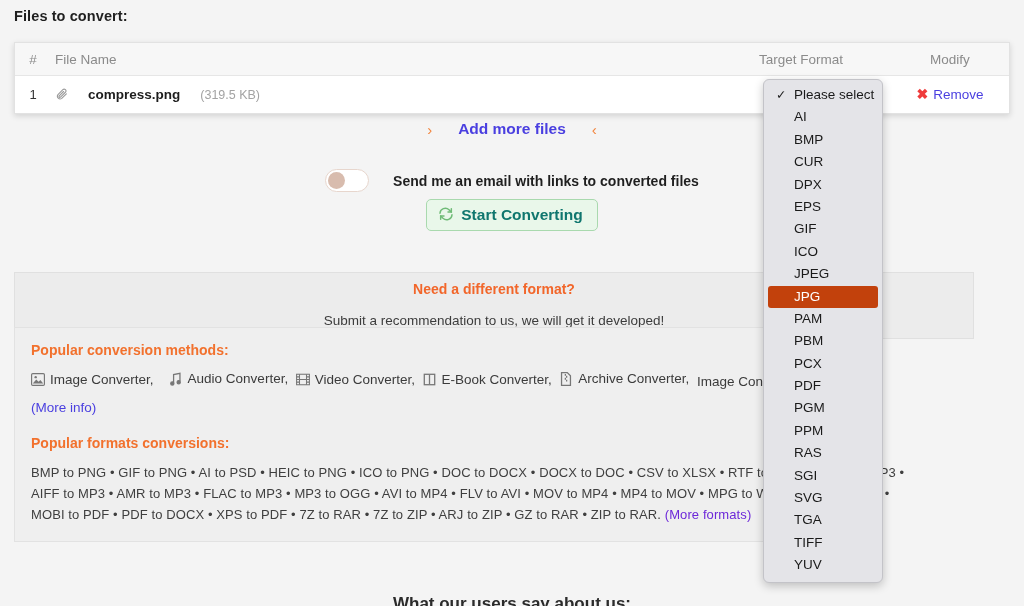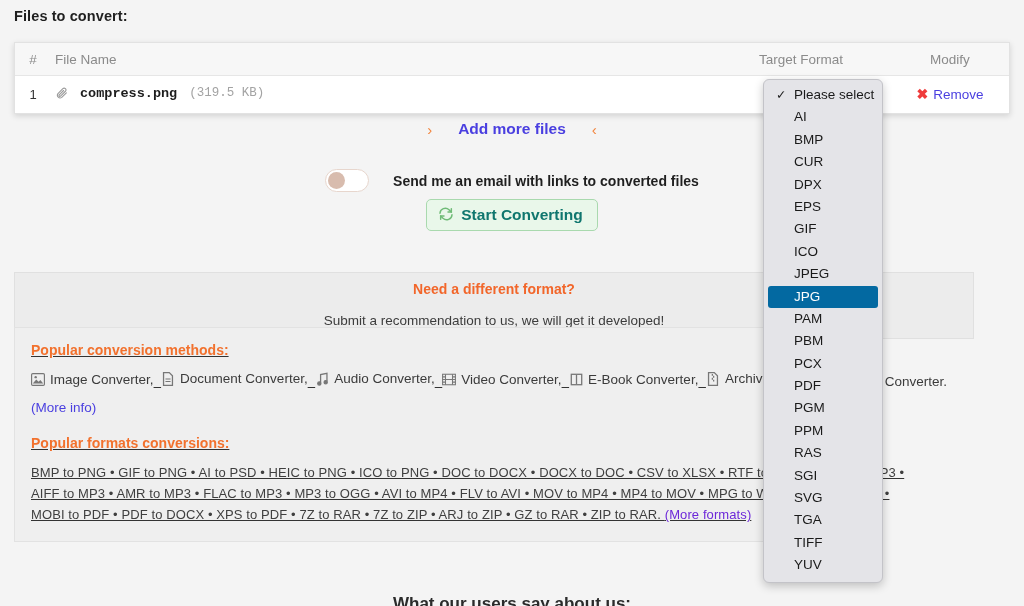--- a/index.html
+++ b/index.html
@@ -58,21 +58,21 @@
   .file-row {
     display: flex;
     align-items: center;
     height: 37px;
     background: #fff;
     font-size: 13.5px;
     color: #222;
   }
   .file-row .col-num { color: #333; font-size: 13px; }
 
-  .fname-cell { display: flex; gap: 12px; font-family: Liberation Mono, monospace; }
+  .fname-cell { display: flex; align-items: center; gap: 20px; }
   .clip-icon  { display: inline-block; color: #9a9a9a; transform: rotate(0deg); }
   .fname      { font-weight: 700; color: #1d1d1d; }
   .fsize      { color: #a3a3a3; font-weight: 400; font-size: 12.5px; }
 
   .remove-link {
     display: inline-flex;
     align-items: center;
     gap: 5px;
     color: #4a3fe0;
     font-size: 13.5px;
@@ -188,21 +188,20 @@
   
   .popular-panel {
     position: absolute;
     left: 14px;
     top: 327px;
     width: 816px;
     height: 215px;
     background: #efefef;
     border: 1px solid #e2e2e2;
     padding: 14px 16px;
-    text-decoration: underline;
   }
   .sec-title {
     color: #f2712d;
     font-weight: 700;
     font-size: 14px;
     margin-bottom: 11px;
   }
   .methods-line {
     font-size: 13.5px;
     color: #3b3b3b;
@@ -287,21 +286,21 @@
     white-space: nowrap;
   }
   .dd-item.checked::before {
     content: "\2713";
     position: absolute;
     left: 12px;
     font-size: 12.5px;
     color: #1a1a1a;
   }
   .dd-item.selected {
-    background: #0369a1;
+    background: #c2410c;
     color: #ffffff;
     margin: 0 4px;
     border-radius: 3px;
     padding-left: 26px;
   }
 </style>
 </head>
 <body>
 
 <div class="page-title">Files to convert:</div>
@@ -372,27 +371,21 @@
 <div class="popular-panel">
   <div class="sec-title">Popular conversion methods:</div>
 
   <div class="methods-line"><span class="method-item">
         <span class="m-icon"><svg width="14" height="13" viewBox="0 0 24 22" fill="#777">
             <rect x="1" y="1" width="22" height="20" rx="2" fill="none" stroke="#777" stroke-width="2"></rect>
             <circle cx="8" cy="7" r="2"></circle>
             <path d="M3 18l6-7 4 4 3-3 5 6z"></path>
           </svg></span>
         <span>Image Converter,</span>
-      </span>&nbsp; <span class="method-item">
-        <span class="m-icon"><svg width="12" height="14" viewBox="0 0 18 22" fill="none" stroke="#777" stroke-width="2">
-            <path d="M2 1h9l5 5v15H2z"></path>
-            <path d="M5 11h8M5 15h8" stroke-width="1.6"></path>
-          </svg></span>
-        <span>Document Converter,</span>
-      </span>&nbsp; <span class="method-item">
+      </span>&nbsp; &nbsp; <span class="method-item">
         <span class="m-icon"><svg width="13" height="14" viewBox="0 0 18 22" fill="none" stroke="#777" stroke-width="2">
             <path d="M6 17V4l10-2v13"></path>
             <circle cx="4" cy="18" r="2.5" fill="#777"></circle>
             <circle cx="14" cy="16" r="2.5" fill="#777"></circle>
           </svg></span>
         <span>Audio Converter,</span>
       </span>&nbsp; <span class="method-item">
         <span class="m-icon"><svg width="14" height="13" viewBox="0 0 24 22" fill="none" stroke="#777" stroke-width="1.8">
             <rect x="1" y="2" width="22" height="18"></rect>
             <path d="M6 2v18M18 2v18M1 11h22M1 6.5h5M1 15.5h5M18 6.5h5M18 15.5h5"></path>

